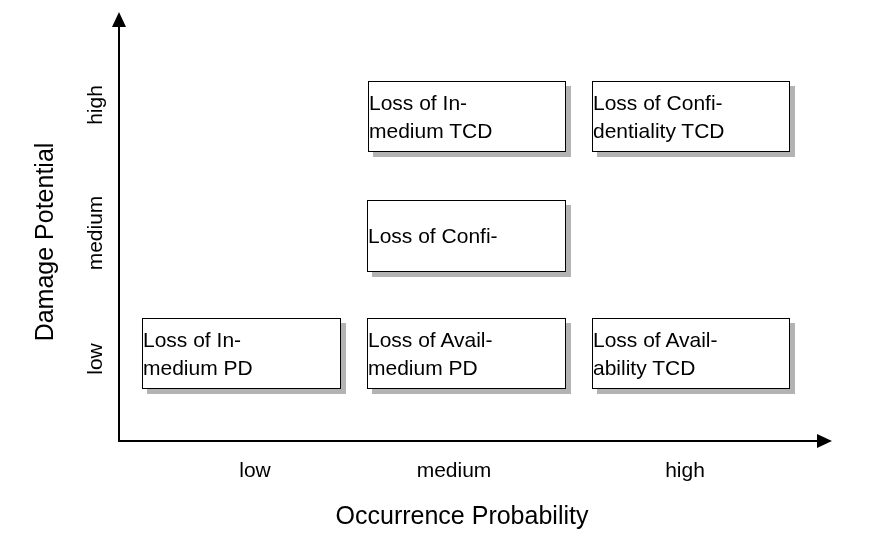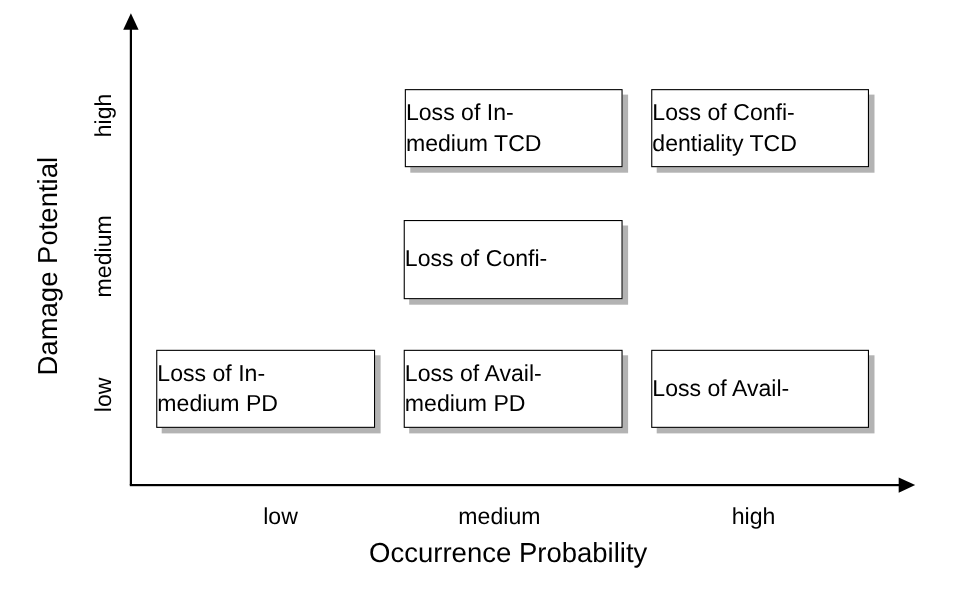--- a/index.html
+++ b/index.html
@@ -13,21 +13,21 @@
   }
   
   .axis-line{position:absolute;background:#000000;}
   #y-axis-line{left:118px;top:20px;width:2px;height:421px;}
   #x-axis-line{left:118px;top:440px;width:704px;height:2px;}
   .arrow{position:absolute;width:0;height:0;}
   #y-arrow{left:112px;top:12px;border-left:7px solid transparent;border-right:7px solid transparent;border-bottom:15px solid #000000;}
   #x-arrow{left:817px;top:434px;border-top:7px solid transparent;border-bottom:7px solid transparent;border-left:15px solid #000000;}
   
   .axis-title{position:absolute;font-size:25px;white-space:nowrap;}
-  #x-axis-title{left:462px;top:489px;transform:translateX(-50%);}
+  #x-axis-title{left:462px;top:501px;transform:translateX(-50%);}
   #y-axis-title{left:44px;top:242px;transform:translate(-50%,-50%) rotate(-90deg);}
   
   .tick{position:absolute;font-size:21px;white-space:nowrap;}
   .x-tick{top:458px;transform:translateX(-50%);}
   #x-tick-low{left:255px;}
   #x-tick-medium{left:454px;}
   #x-tick-high{left:685px;}
   .y-tick{transform:translate(-50%,-50%) rotate(-90deg);left:95px;}
   #y-tick-high{top:105px;}
   #y-tick-medium{top:233px;}
@@ -85,15 +85,16 @@
     <span>medium PD</span>
   </div>
 
   <div class="node" style="left:367px;top:318px;width:199px;height:71px;">
     <span>Loss of Avail-</span>
     <span>medium PD</span>
   </div>
 
   <div class="node" style="left:592px;top:318px;width:198px;height:71px;">
     <span>Loss of Avail-</span>
+    <span>ability TCD</span>
   </div>
 
 </div>
 
 </body></html>

